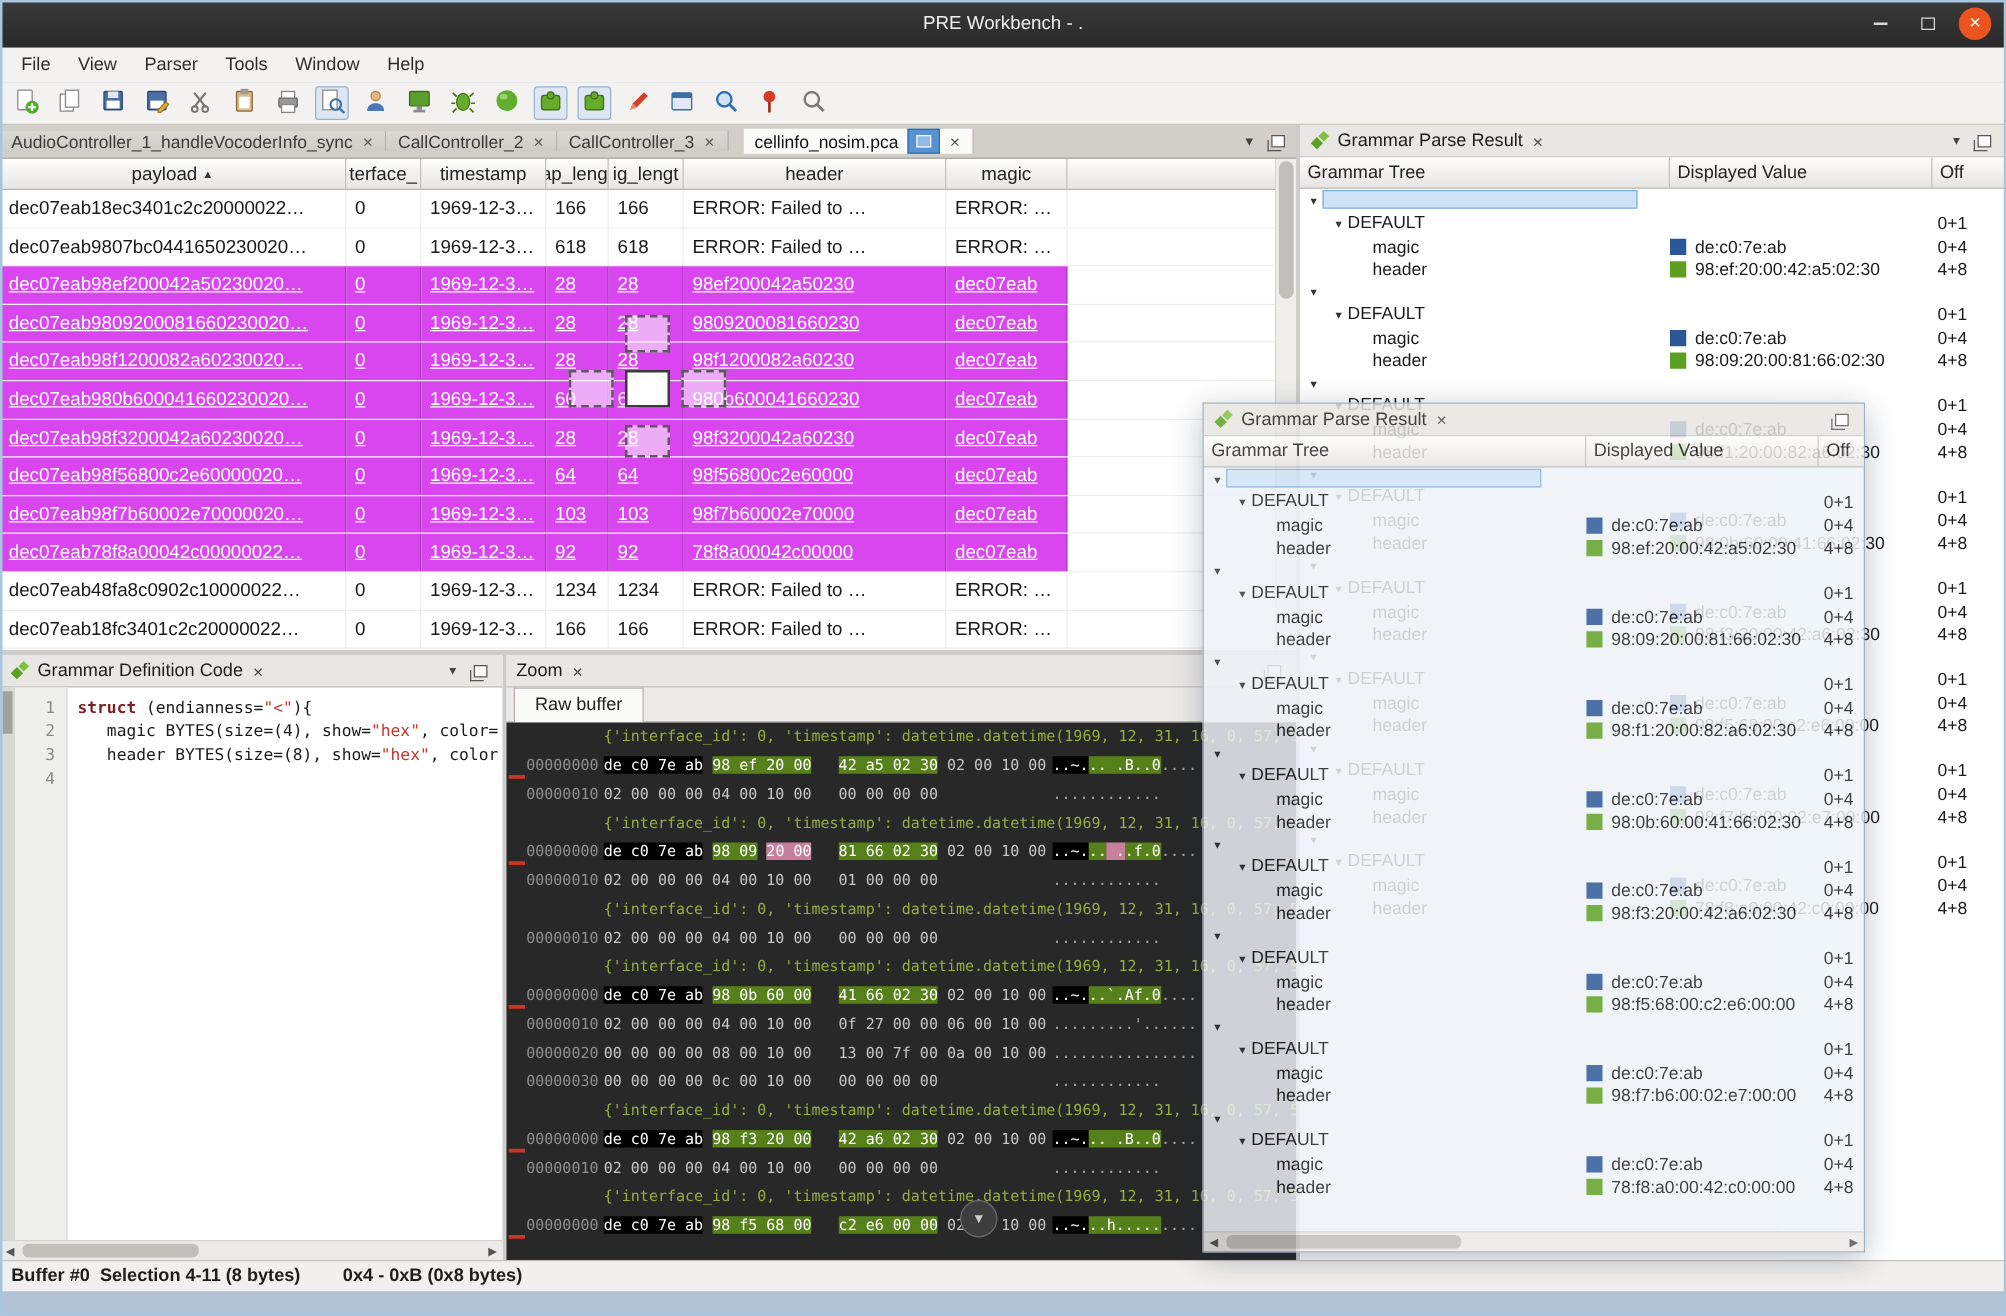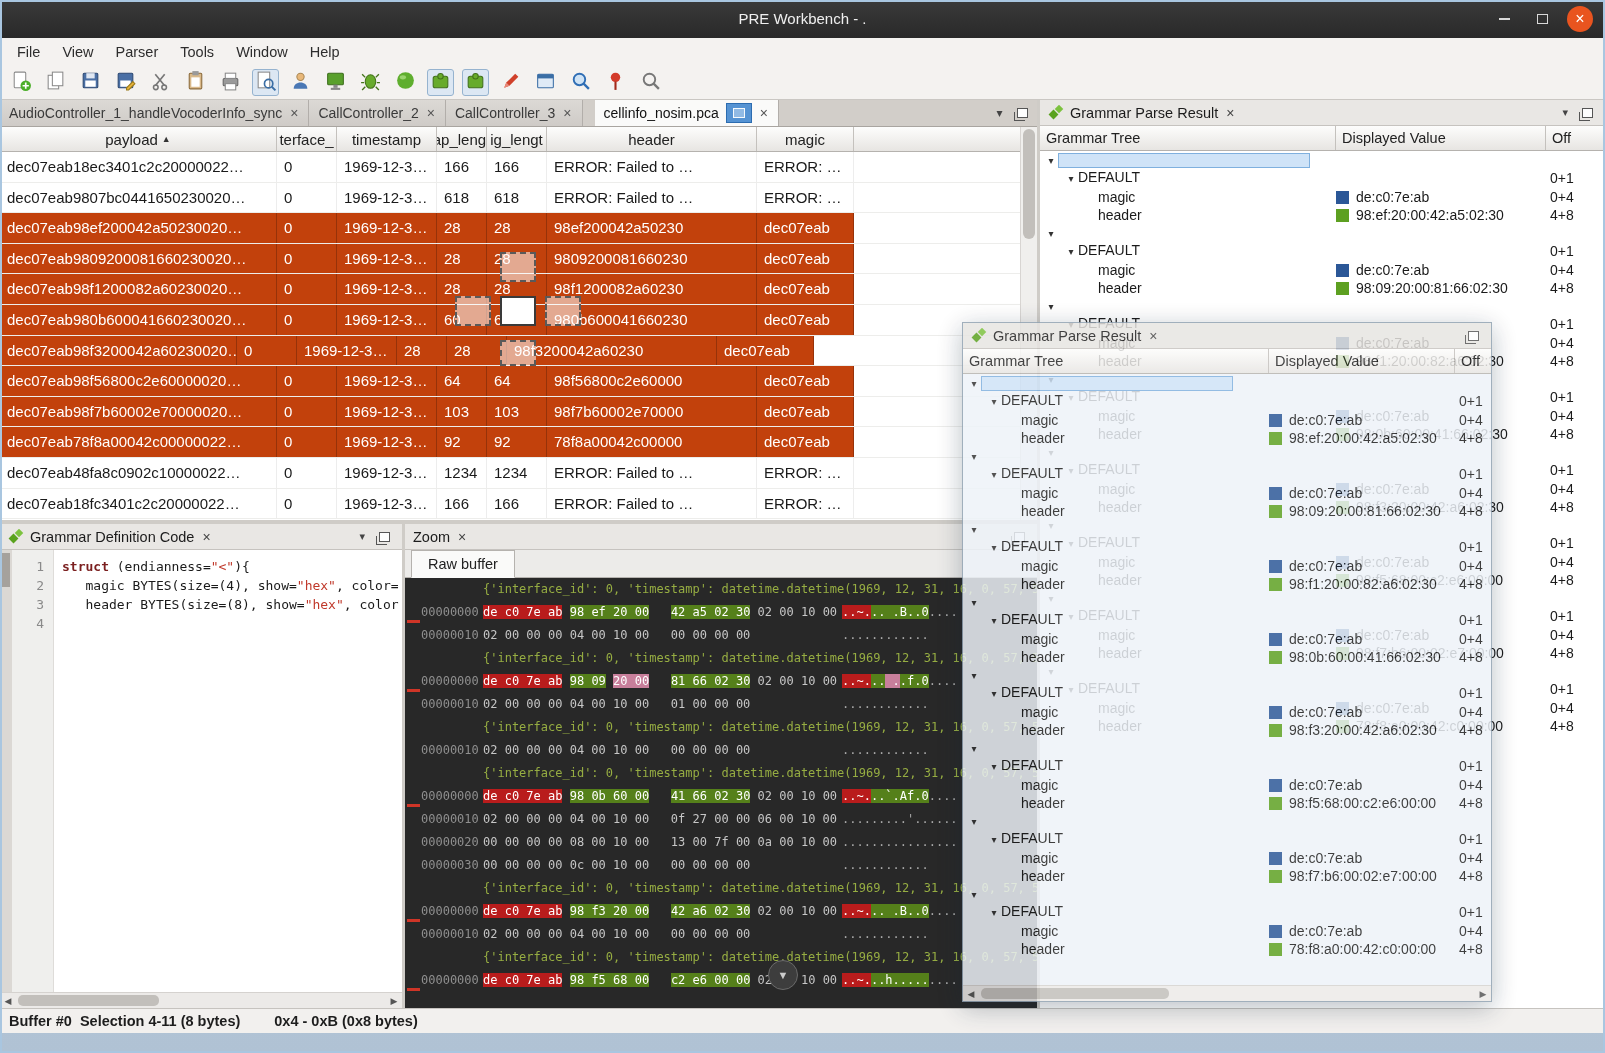--- a/index.html
+++ b/index.html
@@ -18,36 +18,36 @@
 
 
 .menubar{position:absolute;top:38px;left:0;width:100%;height:28px;background:#f4f2f0;display:flex;align-items:center;padding-left:6px;z-index:4;}
 .menu-item{padding:3px 11px;font-size:14.5px;color:#2d2d2d;border-radius:2px;}
 .toolbar{position:absolute;top:66px;left:0;width:100%;height:34px;background:#f4f2f0;border-bottom:1px solid #cac7c3;display:flex;align-items:center;padding-left:7px;gap:8px;z-index:4;}
 .tool-btn{width:27px;height:27px;display:flex;align-items:center;justify-content:center;border:1px solid transparent;border-radius:3px;}
 .tool-btn.pressed{background:#dce7f3;border-color:#96b3cf;}
 
 
 .tabbar{position:absolute;top:100px;left:0;width:1037px;height:27px;background:#d2cec9;border-bottom:1px solid #a9a5a0;display:flex;z-index:3;}
-.tabs{display:flex;flex:1;overflow:hidden;}
+.tabs{display:flex;flex:1;overflow:hidden;align-items:center;}
 .tab{display:flex;align-items:center;gap:7px;padding:0 9px;font-size:14px;color:#3a3a3a;background:linear-gradient(#dcd9d5,#cfcbc7);border-right:1px solid #b2aeaa;white-space:nowrap;}
 .tab.active{background:#fafaf9;color:#111;margin-left:12px;}
 .tab-close{color:#555;font-size:14px;padding:0 1px;}
 .drop-ind{width:26px;height:20px;background:rgba(62,132,205,0.88);border:1px solid #2c6cb0;display:flex;align-items:center;justify-content:center;}
 .drop-ind i{display:block;width:12px;height:10px;border:1.5px solid rgba(255,255,255,.92);background:rgba(185,212,240,.6);}
 .tab-ctrl{width:25px;display:flex;align-items:center;justify-content:center;color:#444;font-size:12px;}
 
 
 .table-wrap{position:absolute;top:127px;left:0;width:1037px;height:393px;background:#fff;overflow:hidden;}
 .thead{display:flex;height:25px;background:linear-gradient(#fdfdfc,#e7e5e2);border-bottom:1px solid #b5b2ae;}
 .th{display:flex;align-items:center;justify-content:center;gap:4px;font-size:15px;color:#222;border-right:1px solid #c4c1bd;overflow:hidden;white-space:nowrap;}
 .sort-arrow{font-size:9px;color:#333;}
 .trow-t{display:flex;height:30.6px;border-bottom:1px solid #ededeb;background:#fff;}
 .td{font-size:15px;line-height:30px;padding-left:7px;border-right:1px solid rgba(0,0,0,0.07);overflow:hidden;white-space:nowrap;}
-.trow-t.sel .td:not(.filler){background:#c2410c;color:#fff;border-right-color:rgba(0,0,0,0.22);}
+.trow-t.sel .td:not(.filler){background:#d946ef;color:#fff;border-right-color:rgba(0,0,0,0.22);text-decoration:underline;}
 .vscroll{position:absolute;right:0;top:0;width:17px;height:100%;background:#f0efed;border-left:1px solid #d8d5d2;}
 .vscroll .thumb{position:absolute;left:2px;top:2px;width:12px;height:110px;background:#c2bfbb;border-radius:6px;}
 
 
 .splitter{position:absolute;background:#cfccc7;}
 .splitter.h1{left:0;top:520px;width:1037px;height:4px;}
 .splitter.v1{left:1037px;top:100px;width:3px;height:908px;}
 .splitter.v2{left:402px;top:524px;width:3px;height:484px;}
 
 
@@ -75,21 +75,21 @@
 
 
 .zoom-panel{position:absolute;left:405px;top:524px;width:632px;height:484px;background:#ecebe9;overflow:hidden;}
 .zoom-tabs{position:absolute;top:26px;left:0;width:100%;height:28px;border-bottom:1px solid #b5b2ae;}
 .zoom-tab{position:absolute;left:6px;bottom:-1px;height:28px;line-height:27px;padding:0 16px;background:#fafaf9;border:1px solid #b5b2ae;border-bottom:1px solid #fafaf9;font-size:14.5px;color:#222;}
 .hexview{position:absolute;left:0;top:54px;right:0;bottom:0;background:#282828;overflow:hidden;font-family:"DejaVu Sans Mono",monospace;font-size:12px;}
 .hexline{position:relative;height:23px;line-height:23px;white-space:pre;}
 .hexline.ann{color:#96ad42;padding-left:78px;}
 .addr{display:inline-block;margin-left:16px;width:62px;color:#8f8f8f;}
 .bytes{color:#c6c6c6;}
-.hx-b{background:#b91c1c;color:#fff;}
+.hx-b{background:#000000;color:#fff;}
 .hx-g{background:#55801a;color:#fff;}
 .hx-p{background:#c87f9b;color:#fff;}
 .ascii{position:absolute;left:437px;top:0;color:#a8a8a8;}
 .hexline.first::after{content:"";position:absolute;left:2px;bottom:1px;width:13px;height:3px;background:#cf3527;}
 .scroll-down-btn{position:absolute;left:363px;top:436px;width:30px;height:30px;border-radius:50%;background:#3d3d3d;border:1px solid #6a6a6a;color:#ccc;display:flex;align-items:center;justify-content:center;font-size:11px;z-index:3;}
 
 
 .right-dock{position:absolute;left:1040px;top:100px;width:565px;height:908px;background:#fff;overflow:hidden;}
 .tree-header{display:grid;height:25px;background:linear-gradient(#fdfdfc,#e7e5e2);border-bottom:1px solid #b5b2ae;}
 .th2{display:flex;align-items:center;padding-left:6px;font-size:14.5px;color:#222;border-right:1px solid #c4c1bd;overflow:hidden;white-space:nowrap;}
@@ -379,21 +379,21 @@
         <div class="td" style="width: 277px;">dec07eab980b600041660230020…</div>
         <div class="td" style="width: 60px;">0</div>
         <div class="td" style="width: 100px;">1969-12-3…</div>
         <div class="td" style="width: 50px;">60</div>
         <div class="td" style="width: 60px;">60</div>
         <div class="td" style="width: 210px;">980b600041660230</div>
         <div class="td" style="width: 97px;">dec07eab</div>
         <div class="td filler" style="flex: 1 1 0%; border-right: none;"></div>
       </div>
       <div class="trow-t sel">
-        <div class="td" style="width: 237px;">dec07eab98f3200042a60230020…</div>
+        <div class="td" style="width: 277px;">dec07eab98f3200042a60230020…</div>
         <div class="td" style="width: 60px;">0</div>
         <div class="td" style="width: 100px;">1969-12-3…</div>
         <div class="td" style="width: 50px;">28</div>
         <div class="td" style="width: 60px;">28</div>
         <div class="td" style="width: 210px;">98f3200042a60230</div>
         <div class="td" style="width: 97px;">dec07eab</div>
         <div class="td filler" style="flex: 1 1 0%; border-right: none;"></div>
       </div>
       <div class="trow-t sel">
         <div class="td" style="width: 277px;">dec07eab98f56800c2e60000020…</div>

